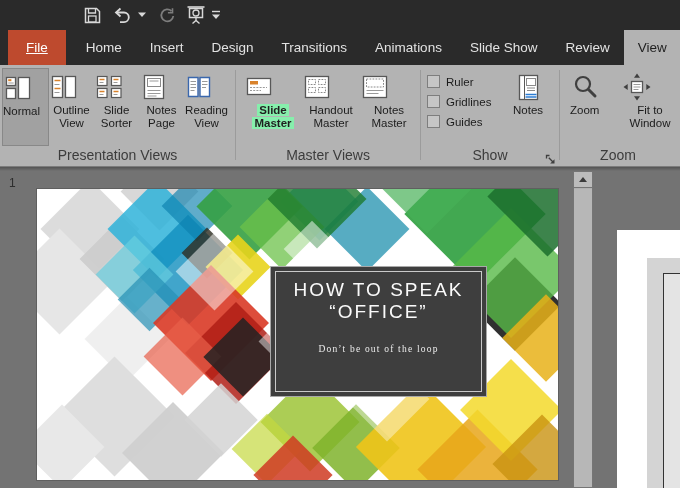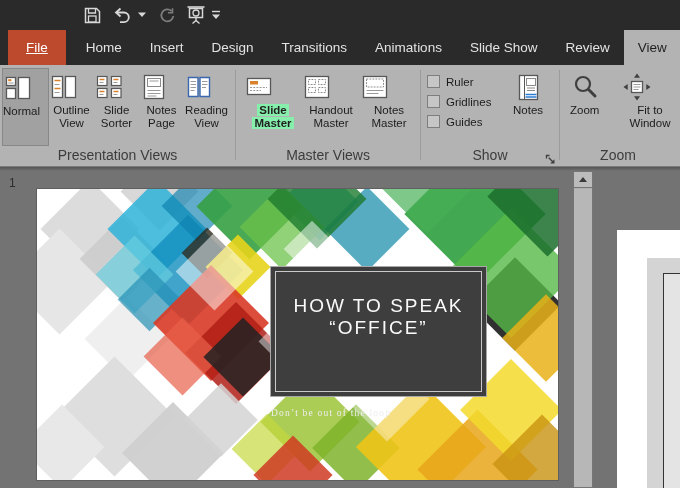--- a/index.html
+++ b/index.html
@@ -37,21 +37,21 @@
   
   .workspace { position: relative; height: 321px; }
   .workspace::before { content: ""; position: absolute; left: 0; right: 0; top: 0; height: 4px; background: linear-gradient(rgba(0,0,0,.28), rgba(0,0,0,0)); z-index: 9; pointer-events: none; }
   .slide-number { position: absolute; left: 9px; top: 9px; font-size: 12px; color: #2e2e2e; }
   .slide { position: absolute; left: 37px; top: 22px; width: 521px; height: 291px; background: #fff; overflow: hidden; box-shadow: 0 0 0 1px #5f5f5f; }
   .artwork { position: absolute; inset: 0; }
   .shape { position: absolute; }
 
   .titlebox { position: absolute; left: 233px; top: 77px; width: 217px; height: 131px; background: #3e3e3e; border: 1px solid #a8a8a8; z-index: 5; }
   .titlebox::before { content: ""; position: absolute; inset: 4px; border: 1px solid #c9c9c9; pointer-events: none; }
-  .titlebox-inner { position: absolute; inset: 0; display: flex; flex-direction: column; justify-content: flex-start; padding-top: 28px; gap: 48px; }
+  .titlebox-inner { position: absolute; inset: 0; display: flex; flex-direction: column; align-items: center; justify-content: flex-start; padding-top: 12px; }
   .slide-title { color: #fafafa; font-size: 19px; letter-spacing: 2px; line-height: 22px; text-align: center; font-weight: 400; }
   .slide-subtitle { color: #ededed; font-size: 9.5px; letter-spacing: 1.2px; margin-top: 21px; font-family: Liberation Serif, serif; }
 
   .vscroll { position: absolute; left: 573px; top: 4px; width: 20px; height: 317px; background: #b0b0b0; border: 1px solid #757575; }
   .vscroll-up { height: 16px; border-bottom: 1px solid #757575; background: #bcbcbc; display: flex; align-items: center; justify-content: center; }
   .tri-up { width: 0; height: 0; border-left: 4px solid transparent; border-right: 4px solid transparent; border-bottom: 5px solid #3a3a3a; }
   .vscroll-thumb { position: absolute; top: 17px; left: 0; right: 0; bottom: 0; background: #b7b7b7; }
 
   .right-page { position: absolute; left: 617px; top: 63px; width: 63px; height: 258px; background: #fff; }
   .right-gray { position: absolute; left: 30px; top: 28px; width: 33px; height: 230px; background: #d4d4d4; }

